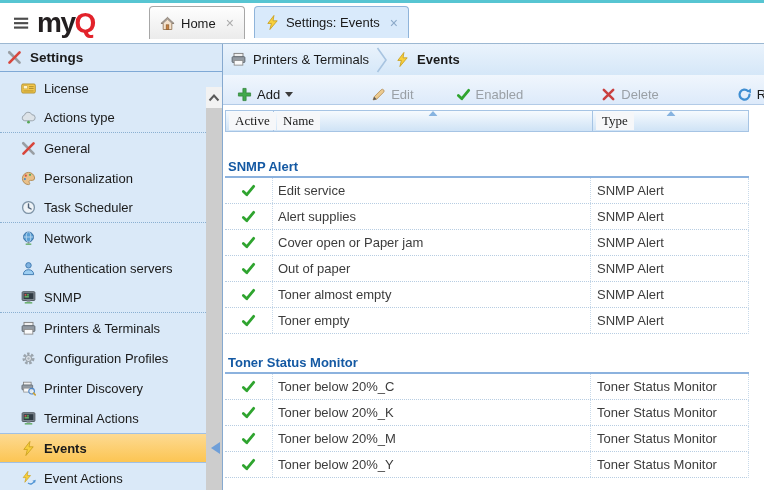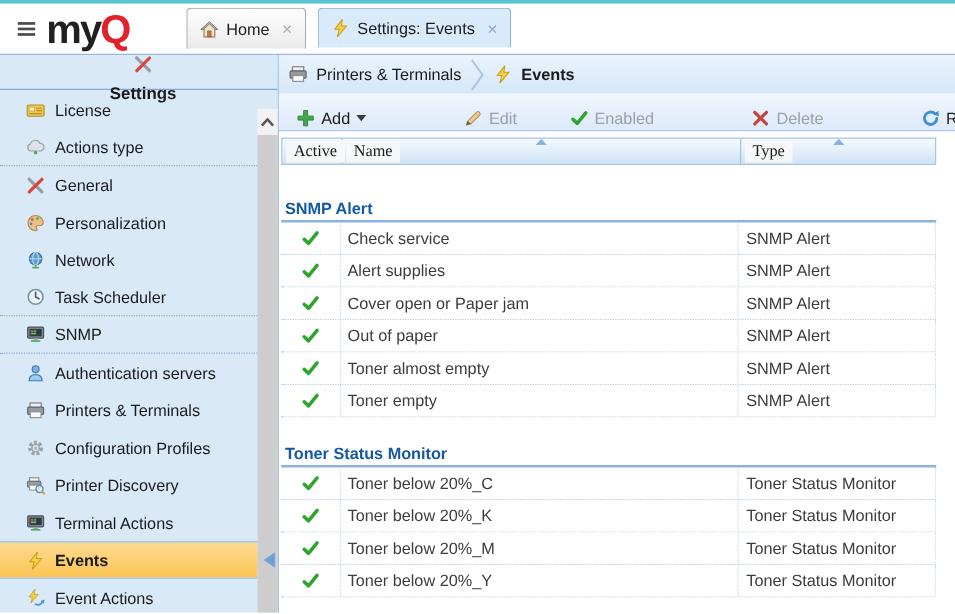--- a/index.html
+++ b/index.html
@@ -3,34 +3,34 @@
 <meta charset="utf-8">
 <style>
   * { box-sizing: border-box; margin: 0; padding: 0; }
   body { font-family: "Liberation Sans", "DejaVu Sans", sans-serif; background:#fff; }
   .screen { width:764px; height:491px; position:relative; overflow:hidden; background:#fff; font-size:13px; color:#1a1a1a; }
 
   
   .teal-line { height:3px; background:#57c5d2; }
   .topbar { height:41px; background:#fff; border-bottom:1px solid #9cb8d2; display:flex; align-items:center; position:relative; z-index:2; }
   .brand { display:flex; align-items:center; gap:8px; padding-left:14px; }
-  .logo { font-weight:bold; font-size:32px; letter-spacing:-1.5px; color:#231f20; line-height:1; }
+  .logo { font-weight:bold; font-size:28px; letter-spacing:-1.5px; color:#231f20; line-height:1; }
   .logo .q { color:#e2222a; }
   .tabs { position:absolute; left:149px; bottom:4px; display:flex; gap:9px; z-index:3; }
   .tab { height:33px; display:flex; align-items:center; gap:6px; padding:0 10px; border:1px solid #a7a7a7; border-bottom:none; border-radius:4px 4px 0 0; background:linear-gradient(#fefefe,#ebebeb); }
   .tab .close { color:#ababab; font-size:14px; margin-left:4px; line-height:1; }
   .tab.active { height:32px; margin-bottom:-1px; background:#d9eafb; border-color:#8fb4da; }
   .tab.active .close { color:#8aa8c8; }
 
   
   .bodyrow { display:flex; height:446px; }
 
   
   .sidebar { width:222px; background:#dae9f8; position:relative; flex:none; }
-  .sb-header { height:28px; border-bottom:1px solid #7fa9d6; display:flex; align-items:center; gap:8px; padding-left:7px; font-weight:bold; font-size:13.5px;flex-direction:column; }
+  .sb-header { height:28px; border-bottom:1px solid #7fa9d6; display:flex; align-items:center; gap:8px; padding-left:7px; font-weight:bold; font-size:13.5px; }
   .sb-list { position:absolute; top:29px; left:0; right:16px; bottom:0; }
   .snav { height:30px; display:flex; align-items:center; gap:8px; padding-left:21px; position:relative; white-space:nowrap; }
   .snav.child { padding-left:21px; }
   .snav.divider { border-bottom:1px dotted #8ab0d2; }
   .snav.selected { background:linear-gradient(#fdda92,#fcc553); font-weight:bold; border-top:1px solid #a0c0e4; border-bottom:1px solid #a0c0e4; }
   .pointer { position:absolute; right:-14px; top:50%; transform:translateY(-50%); width:0; height:0;
              border-top:6px solid transparent; border-bottom:6px solid transparent; border-right:9px solid #6f9fd8; z-index:5; }
   .scrollbar { position:absolute; top:43px; right:0; width:16px; bottom:0; z-index:1; }
   .sb-btn { height:21px; background:#f2f2f2; display:flex; align-items:center; justify-content:center; }
   .sb-thumb { position:absolute; top:21px; bottom:0; left:0; right:0; background:#cdcdcd; }
@@ -165,49 +165,49 @@
         </div>
         <div class="snav">
           <svg class="icon" viewBox="0 0 16 16">
             <path d="M8 1.5 a6.5 6.5 0 1 0 0 13 c1.8 0 1.4-1.5 0.8-2.2 -0.8-1 0-2.3 1.4-2.3 h1.8 a2.5 2.5 0 0 0 2.5-2.6 A6.5 6.5 0 0 0 8 1.5 Z" fill="#e9c08a" stroke="#b08a52"></path>
             <circle cx="5.1" cy="5" r="1.2" fill="#d85545"></circle>
               <circle cx="9.6" cy="4.1" r="1.2" fill="#58a85a"></circle>
               <circle cx="4.1" cy="8.6" r="1.2" fill="#4f86c6"></circle>
           </svg>
           <span class="lbl">Personalization</span>
         </div>
+        <div class="snav divider">
+          <svg class="icon" viewBox="0 0 16 16">
+            <circle cx="8" cy="8" r="6.3" fill="#eef3f7" stroke="#7d93a6" stroke-width="1.4"></circle>
+            <path d="M8 4.2 V8 L10.8 9.6" fill="none" stroke="#51637a" stroke-width="1.5" stroke-linecap="round"></path>
+          </svg>
+          <span class="lbl">Task Scheduler</span>
+        </div>
         <div class="snav">
           <svg class="icon" viewBox="0 0 16 16">
             <circle cx="8" cy="6.4" r="5.3" fill="#5a9fd4" stroke="#34699c"></circle>
             <ellipse cx="8" cy="6.4" rx="2.4" ry="5.3" fill="none" stroke="#bdd9ef" stroke-width="0.9"></ellipse>
             <line x1="2.7" y1="6.4" x2="13.3" y2="6.4" stroke="#bdd9ef" stroke-width="0.9"></line>
             <rect x="7" y="11.7" width="2" height="1.7" fill="#8b9198"></rect>
               <rect x="5" y="13.4" width="6" height="1.3" fill="#58a758"></rect>
           </svg>
           <span class="lbl">Network</span>
         </div>
-        <div class="snav divider">
-          <svg class="icon" viewBox="0 0 16 16">
-            <circle cx="8" cy="8" r="6.3" fill="#eef3f7" stroke="#7d93a6" stroke-width="1.4"></circle>
-            <path d="M8 4.2 V8 L10.8 9.6" fill="none" stroke="#51637a" stroke-width="1.5" stroke-linecap="round"></path>
-          </svg>
-          <span class="lbl">Task Scheduler</span>
-        </div>
-        <div class="snav child divider">
-          <svg class="icon">
-              <use href="#sym-monitor"></use>
-            </svg>
-          <span class="lbl">SNMP</span>
-        </div>
         <div class="snav child">
           <svg class="icon" viewBox="0 0 16 16">
             <circle cx="8" cy="4.6" r="2.9" fill="#7fb2e0" stroke="#3f7ab0"></circle>
             <path d="M2.5 14.5 c0-3.4 2.4-5.2 5.5-5.2 s5.5 1.8 5.5 5.2 Z" fill="#9ccef2" stroke="#3f7ab0"></path>
           </svg>
           <span class="lbl">Authentication servers</span>
+        </div>
+        <div class="snav child divider">
+          <svg class="icon">
+              <use href="#sym-monitor"></use>
+            </svg>
+          <span class="lbl">SNMP</span>
         </div>
         <div class="snav">
           <svg class="icon">
               <use href="#sym-printer"></use>
             </svg>
           <span class="lbl">Printers &amp; Terminals</span>
         </div>
         <div class="snav child">
           <svg class="icon" viewBox="0 0 16 16">
             <circle cx="8" cy="8" r="5" fill="none" stroke="#9aa3ab" stroke-width="2.8" stroke-dasharray="2.6 1.7"></circle>
@@ -339,21 +339,21 @@
 
         <div class="group-title">SNMP Alert</div>
 
         <div class="row">
           <div class="cell c-active">
               <svg class="icon">
                 <use href="#sym-check"></use>
               </svg>
             </div>
           <div class="cell c-name">
-              <span>Check service</span>
+              <span>Edit service</span>
             </div>
           <div class="cell c-type">
               <span>SNMP Alert</span>
             </div>
         </div>
         <div class="row">
           <div class="cell c-active">
               <svg class="icon">
                 <use href="#sym-check"></use>
               </svg>

